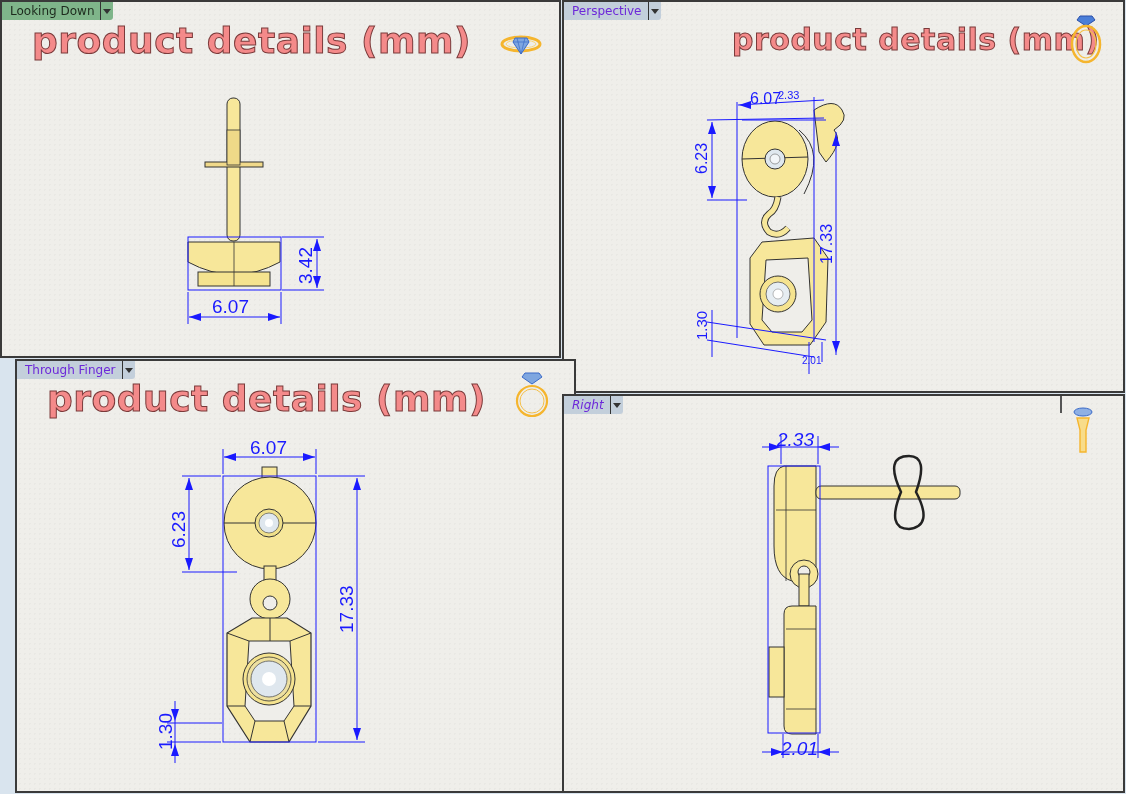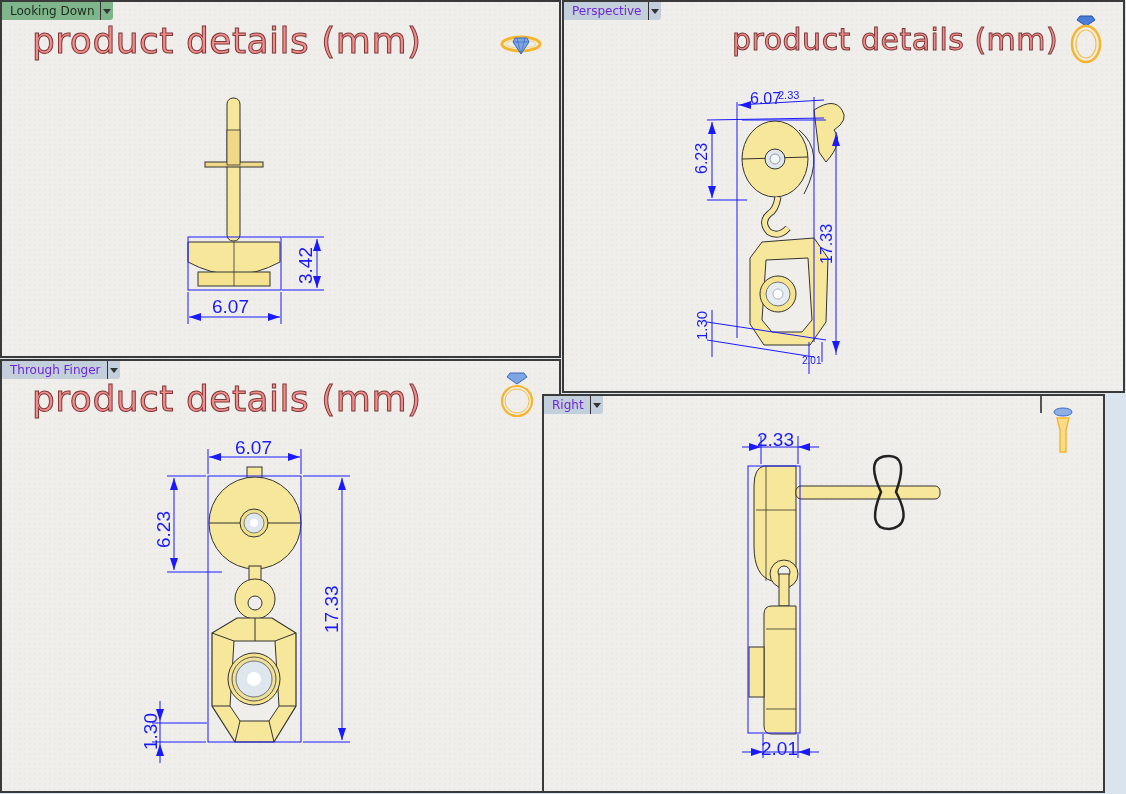--- a/index.html
+++ b/index.html
@@ -5,21 +5,21 @@
   html,body{margin:0;padding:0;}
   body{width:1126px;height:794px;background:#d9e4ee;position:relative;overflow:hidden;font-family:"DejaVu Sans",sans-serif;}
   .vp{position:absolute;background:#efeeea;border:2px solid #3a3a3a;box-sizing:border-box;overflow:hidden;
       background-image:radial-gradient(rgba(0,0,0,0.025) 1px, transparent 1px);background-size:5px 5px;}
   .vp-tab{position:absolute;left:0;top:0;height:18px;display:flex;align-items:center;font-size:12px;color:#6d28d9;
       background:#c3cfdb;border-bottom-right-radius:3px;padding-left:8px;}
   .vp-tab.active{background:#7fb58a;color:#1d2a1d;}
   .vp-tab .lbl{padding-right:6px;}
   .vp-tab .dd{width:12px;height:18px;border-left:1px solid #333;display:flex;align-items:center;justify-content:center;}
   .vp-tab .dd:after{content:"";border-left:4px solid transparent;border-right:4px solid transparent;border-top:5px solid #333;}
-  .title{position:absolute;font-family:"DejaVu Sans",sans-serif;font-weight:normal;color:#f48a8a;
+  .title{position:absolute;font-family:"DejaVu Sans",sans-serif;font-weight:bold;color:#f48a8a;
       -webkit-text-stroke:1px #7a3a3a;letter-spacing:0.5px;white-space:nowrap;}
   .icon{position:absolute;}
   svg{position:absolute;left:0;top:0;}
   .dim{font-family:"Liberation Sans",sans-serif;fill:#1a1aff;}
 </style>
 </head>
 <body>
 
 <div class="vp" style="left:0;top:0;width:561px;height:358px;">
   <div class="vp-tab active">
@@ -109,21 +109,21 @@
     <path d="M148 120 l-4 12 h8 z M148 196 l-4 -12 h8 z M272 132 l-4 12 h8 z M272 351 l-4 -12 h8 z M175 103 l12 -4 v8 z" fill="#1a1aff"></path>
     <text class="dim" font-size="16" x="186" y="102">6.07</text>
     <text class="dim" font-size="11" x="214" y="97">2.33</text>
     <text class="dim" font-size="16" transform="translate(143,172) rotate(-90)">6.23</text>
     <text class="dim" font-size="16" transform="translate(268,262) rotate(-90)">17.33</text>
     <text class="dim" font-size="15" transform="translate(143,338) rotate(-90)">1.30</text>
     <text class="dim" font-size="10" x="238" y="362">2.01</text>
   </svg>
 </div>
 
-<div class="vp" style="left:0;top:359px;width:561px;height:434px;">
+<div class="vp" style="left:15px;top:359px;width:561px;height:434px;">
   <div class="vp-tab">
     <span class="lbl">Through Finger</span>
     <span class="dd"></span>
   </div>
   <div class="title" style="left:30px;top:17px;font-size:36px;">product details (mm)</div>
   <div class="icon" style="left:498px;top:10px;width:34px;height:50px;">
     <svg width="34" height="50" viewBox="0 0 34 50">
       <path d="M10 2 L24 2 L27 6 L17 13 L7 6 Z" fill="#7ea6e0" stroke="#3a6ac8" stroke-width="1"></path>
       <circle cx="17" cy="30" r="15" fill="none" stroke="#f5b52e" stroke-width="2.2"></circle>
       <circle cx="17" cy="30" r="12" fill="none" stroke="#f5c04a" stroke-width="1"></circle>
@@ -175,21 +175,21 @@
       <line x1="158" y1="340" x2="158" y2="402"></line>
     </g>
     <path d="M207 96 l12 -4 v8 z M298 96 l-12 -4 v8 z M172 117 l-4 12 h8 z M172 209 l-4 -12 h8 z M340 117 l-4 12 h8 z M340 379 l-4 -12 h8 z M158 360 l-4 -12 h8 z M158 383 l-4 12 h8 z" fill="#1a1aff"></path>
     <text class="dim" font-size="19" x="233" y="93">6.07</text>
     <text class="dim" font-size="19" transform="translate(168,187) rotate(-90)">6.23</text>
     <text class="dim" font-size="19" transform="translate(336,272) rotate(-90)">17.33</text>
     <text class="dim" font-size="19" transform="translate(155,389) rotate(-90)">1.30</text>
   </svg>
 </div>
 
-<div class="vp" style="left:542px;top:394px;width:563px;height:399px;">
+<div class="vp" style="left:562px;top:394px;width:563px;height:399px;font-style:italic;">
   <div class="vp-tab">
     <span class="lbl">Right</span>
     <span class="dd"></span>
   </div>
   <div style="position:absolute;left:496px;top:0;width:2px;height:17px;background:#555;"></div>
   <div class="icon" style="left:508px;top:10px;width:22px;height:52px;">
     <svg width="22" height="52" viewBox="0 0 22 52">
       <ellipse cx="11" cy="6" rx="9" ry="4" fill="#8fb0e4" stroke="#3a6ac8" stroke-width="1"></ellipse>
       <path d="M5 12 L17 12 L14 24 L14 46 L8 46 L8 24 Z" fill="#f8dc8a" stroke="#f5b52e" stroke-width="1.4"></path>
     </svg>

